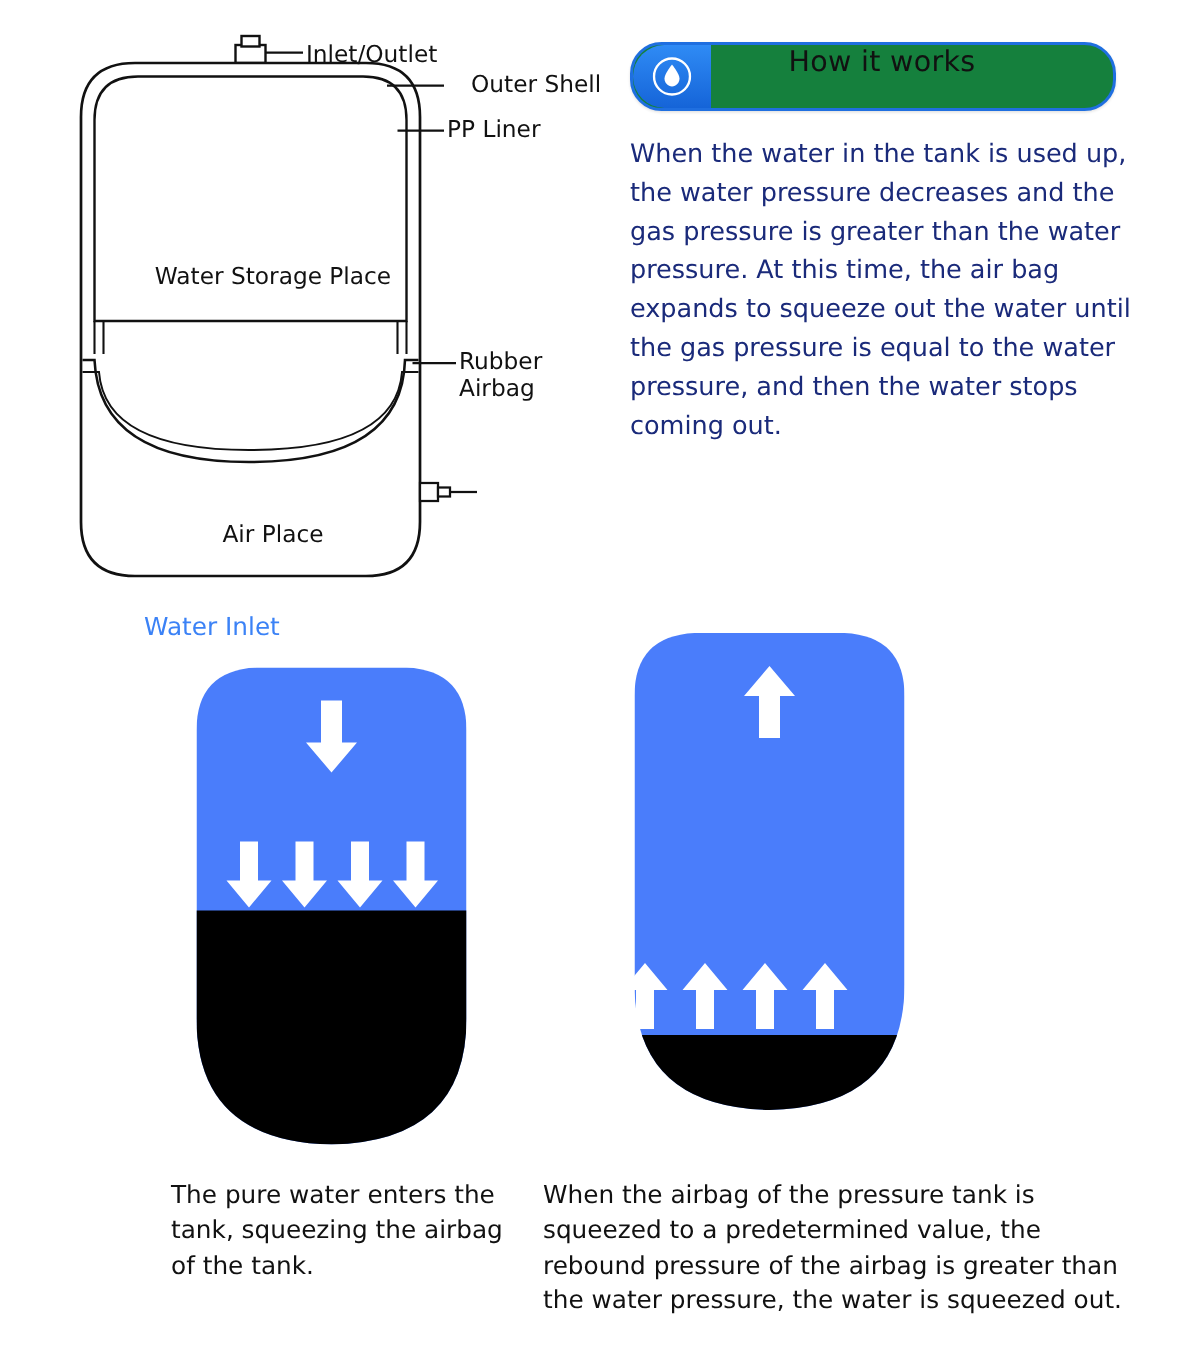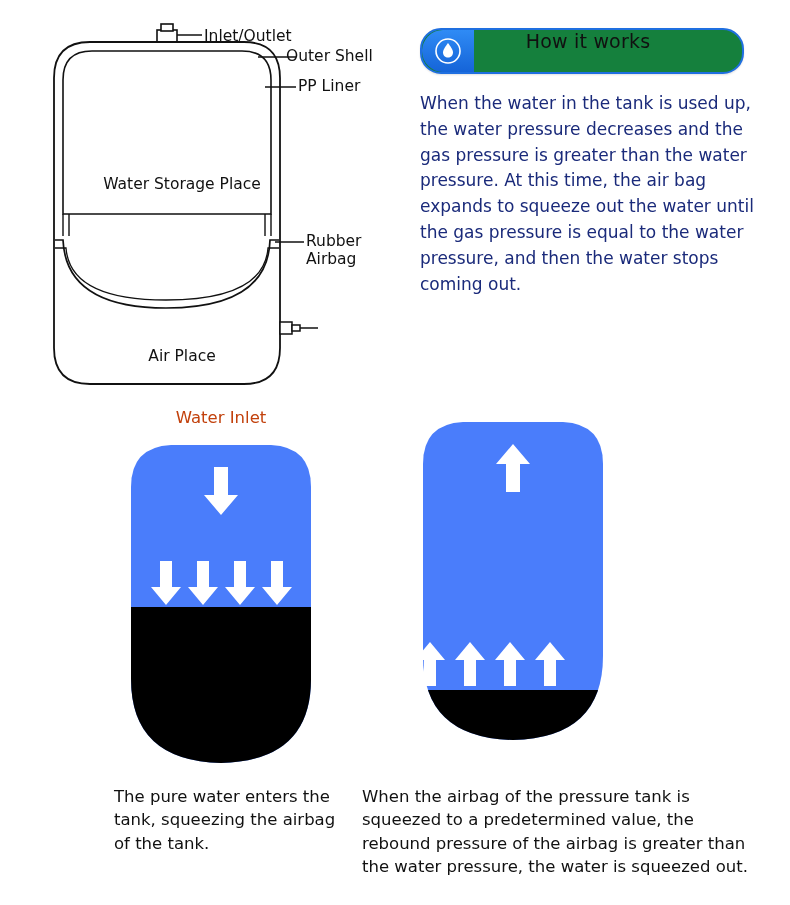--- a/index.html
+++ b/index.html
@@ -34,21 +34,21 @@
 
   .label {
     position: absolute;
     font-size: 15.5px;
     line-height: 1.15;
     color: #111111;
     white-space: pre-line;
   }
 
   #label-inlet-outlet { left: 186px; top: 20px; }
-  #label-outer-shell  { left: 268px; top: 40px; }
+  #label-outer-shell  { left: 296px; top: 40px; }
   #label-pp-liner     { left: 280px; top: 70px; }
   #label-rubber-airbag{ left: 288px; top: 225px; }
   #label-valve-component { left: 280px; top: 305px; }
 
   #label-water-storage {
     left: 54px; top: 168px;
     width: 220px;
     text-align: center;
   }
   #label-air-place {
@@ -117,23 +117,23 @@
     text-align: left;
   }
 
   
   .tank-block { position: absolute; }
 
   #tank-inlet-block { left: 96px; top: 408px; width: 280px; }
   #tank-outlet-block { left: 388px; top: 408px; width: 280px; }
 
   .tank-top-label {
-    text-align: center;
+    text-align: left;
     font-size: 16.5px;
-    color: #c2410c;
+    color: #3b82f6;
     margin-bottom: 4px;
   }
   #tank-inlet-block .tank-top-label { width: 250px; }
   #tank-outlet-block .tank-top-label { width: 250px; }
 
   .tank-svg { display: block; }
 
   .caption {
     font-size: 16.5px;
     line-height: 1.42;

